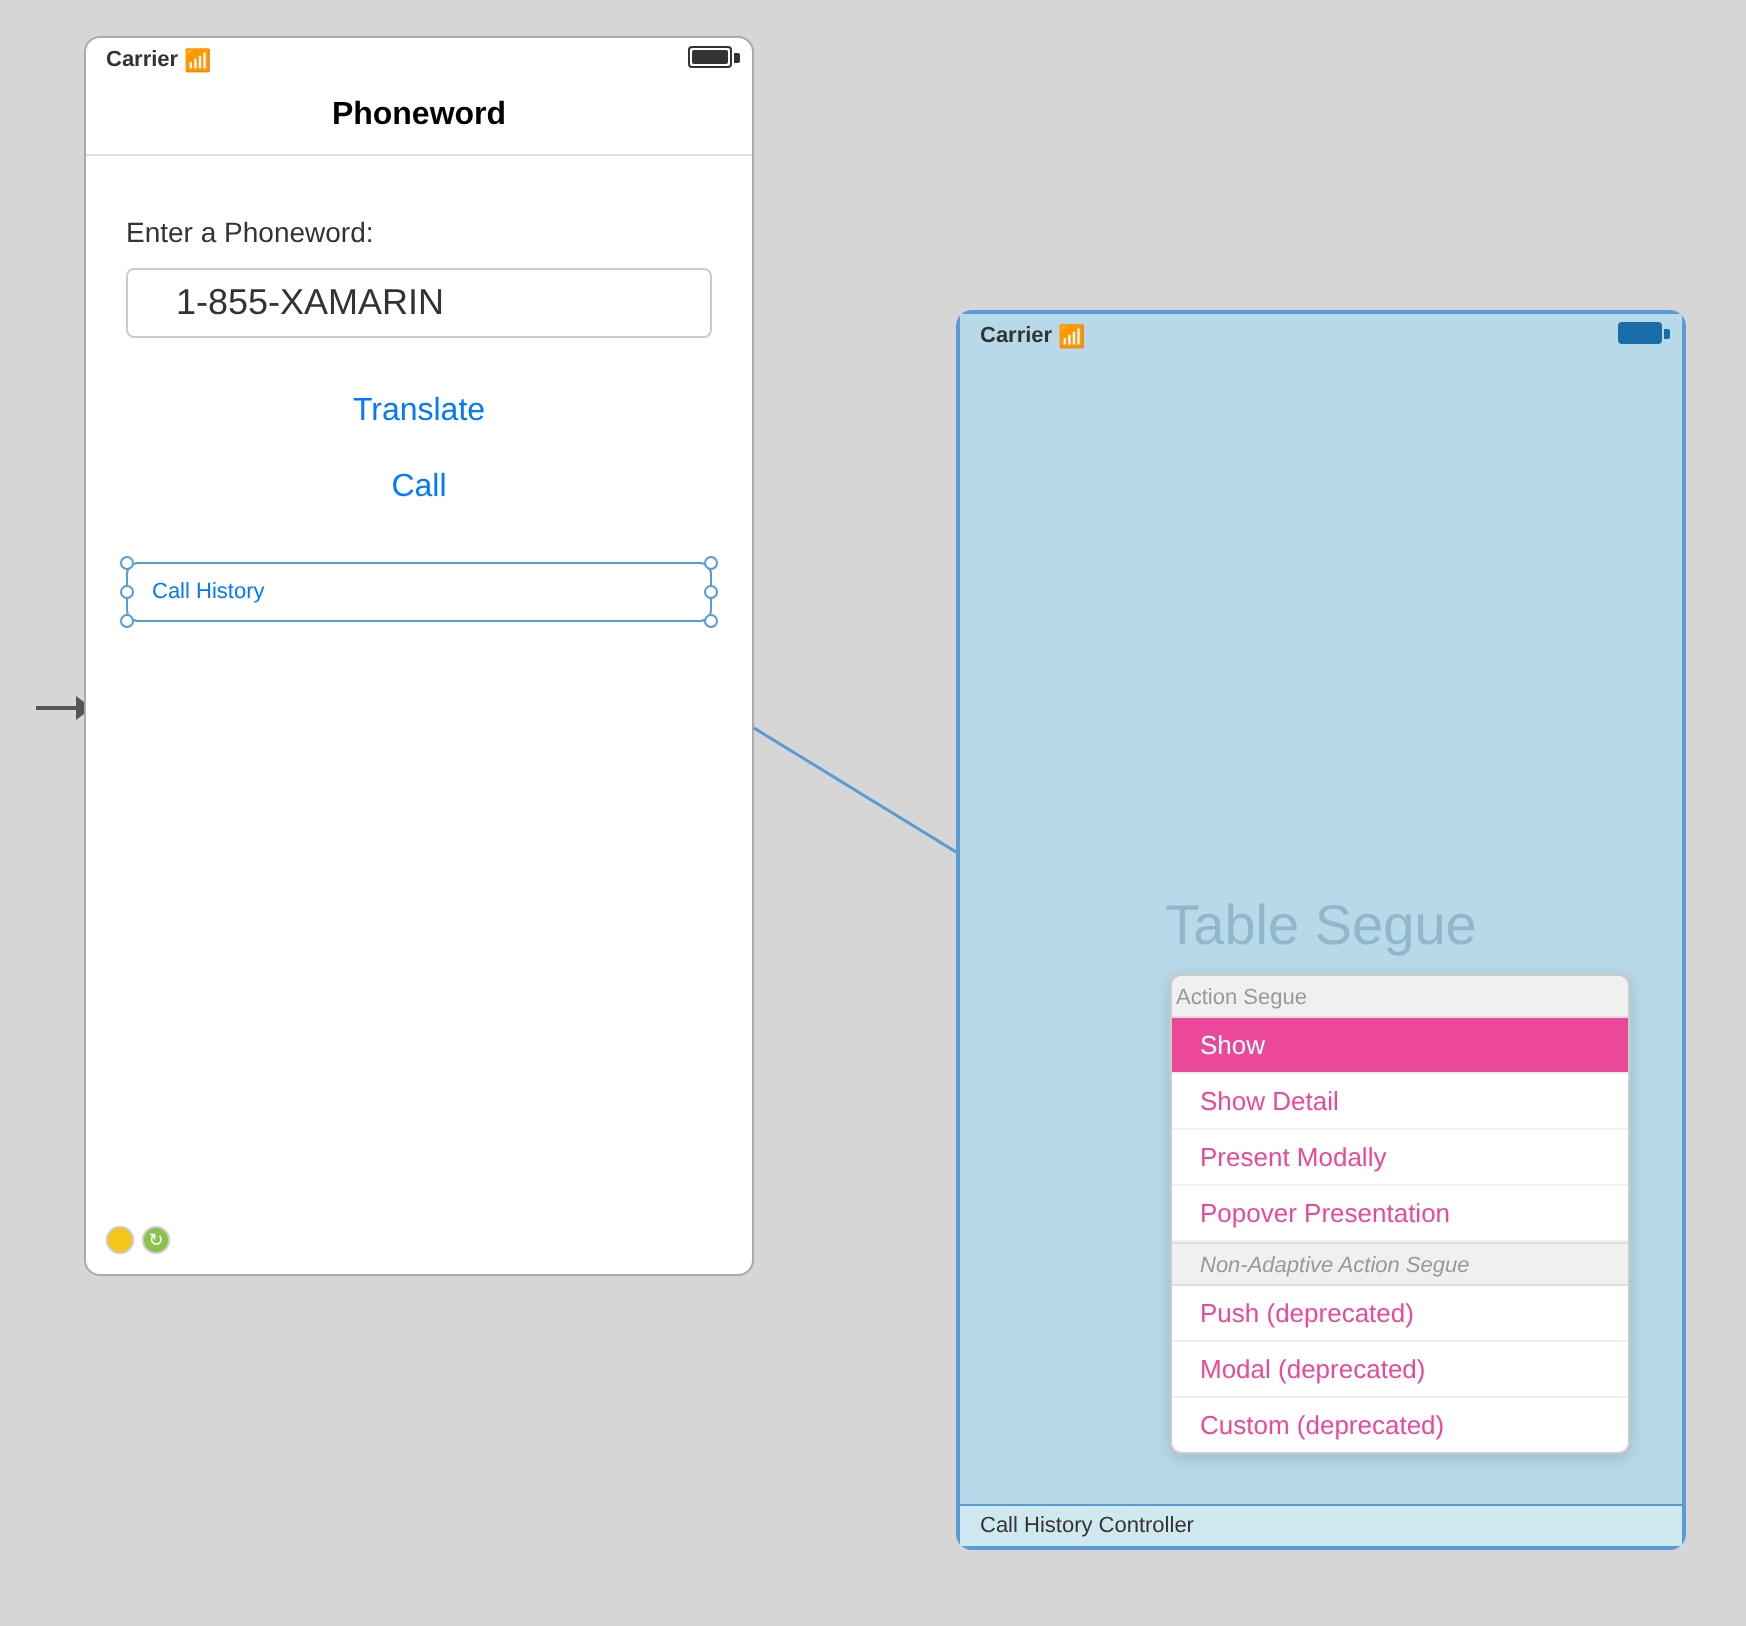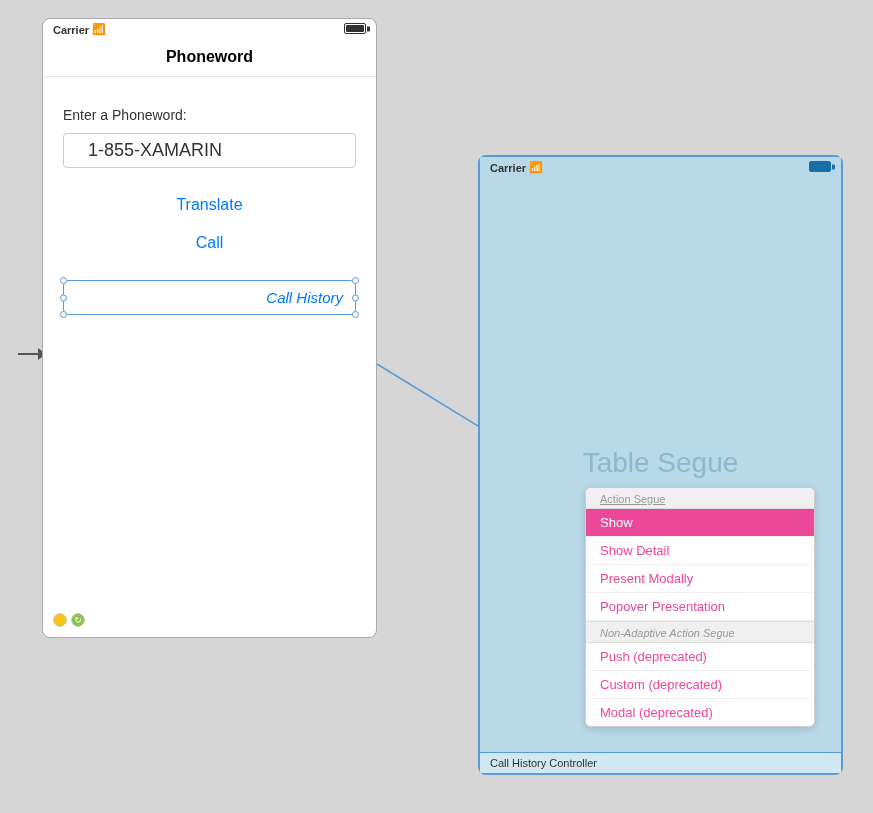--- a/index.html
+++ b/index.html
@@ -147,25 +147,24 @@
       position: relative;
     }
 
     .call-history-btn {
       width: 100%;
       padding: 8px 12px;
       background: white;
       border: 1.5px solid #5b9bd5;
       border-radius: 6px;
       color: #007aff;
-      font-size: 15px;
-      text-align: right;
+      font-size: 11px;
+      text-align: left;
       cursor: pointer;
       position: relative;
-      font-style: italic;
     }
 
     
     .handle {
       position: absolute;
       width: 7px;
       height: 7px;
       background: white;
       border: 1.5px solid #5b9bd5;
       border-radius: 50%;
@@ -259,26 +258,25 @@
       left: 105px;
       width: 230px;
       background: white;
       border: 1px solid #ccc;
       border-radius: 6px;
       overflow: hidden;
       box-shadow: 0 2px 8px rgba(0,0,0,0.15);
     }
 
     .dropdown-section-header {
-      padding: 5px 14px 3px;
+      padding: 5px 2px 3px;
       font-size: 11px;
       color: #999;
       background: #f0f0f0;
       border-bottom: 1px solid #ddd;
-      text-decoration: underline;
     }
 
     .dropdown-item {
       padding: 6px 14px;
       font-size: 13px;
       color: #ec4899;
       cursor: pointer;
       background: white;
     }
 
@@ -430,24 +428,24 @@
         <div class="dropdown-item">
           <span>Popover Presentation</span>
         </div>
 
         <div class="dropdown-section-2-header">Non-Adaptive Action Segue</div>
 
         <div class="dropdown-item">
           <span>Push (deprecated)</span>
         </div>
         <div class="dropdown-item">
+          <span>Modal (deprecated)</span>
+        </div>
+        <div class="dropdown-item">
           <span>Custom (deprecated)</span>
-        </div>
-        <div class="dropdown-item">
-          <span>Modal (deprecated)</span>
         </div>
       </div>
 
       <div class="phone-bottom-label">Call History Controller</div>
     </div>
   </div>
 
 </div>
 
 </body></html>

